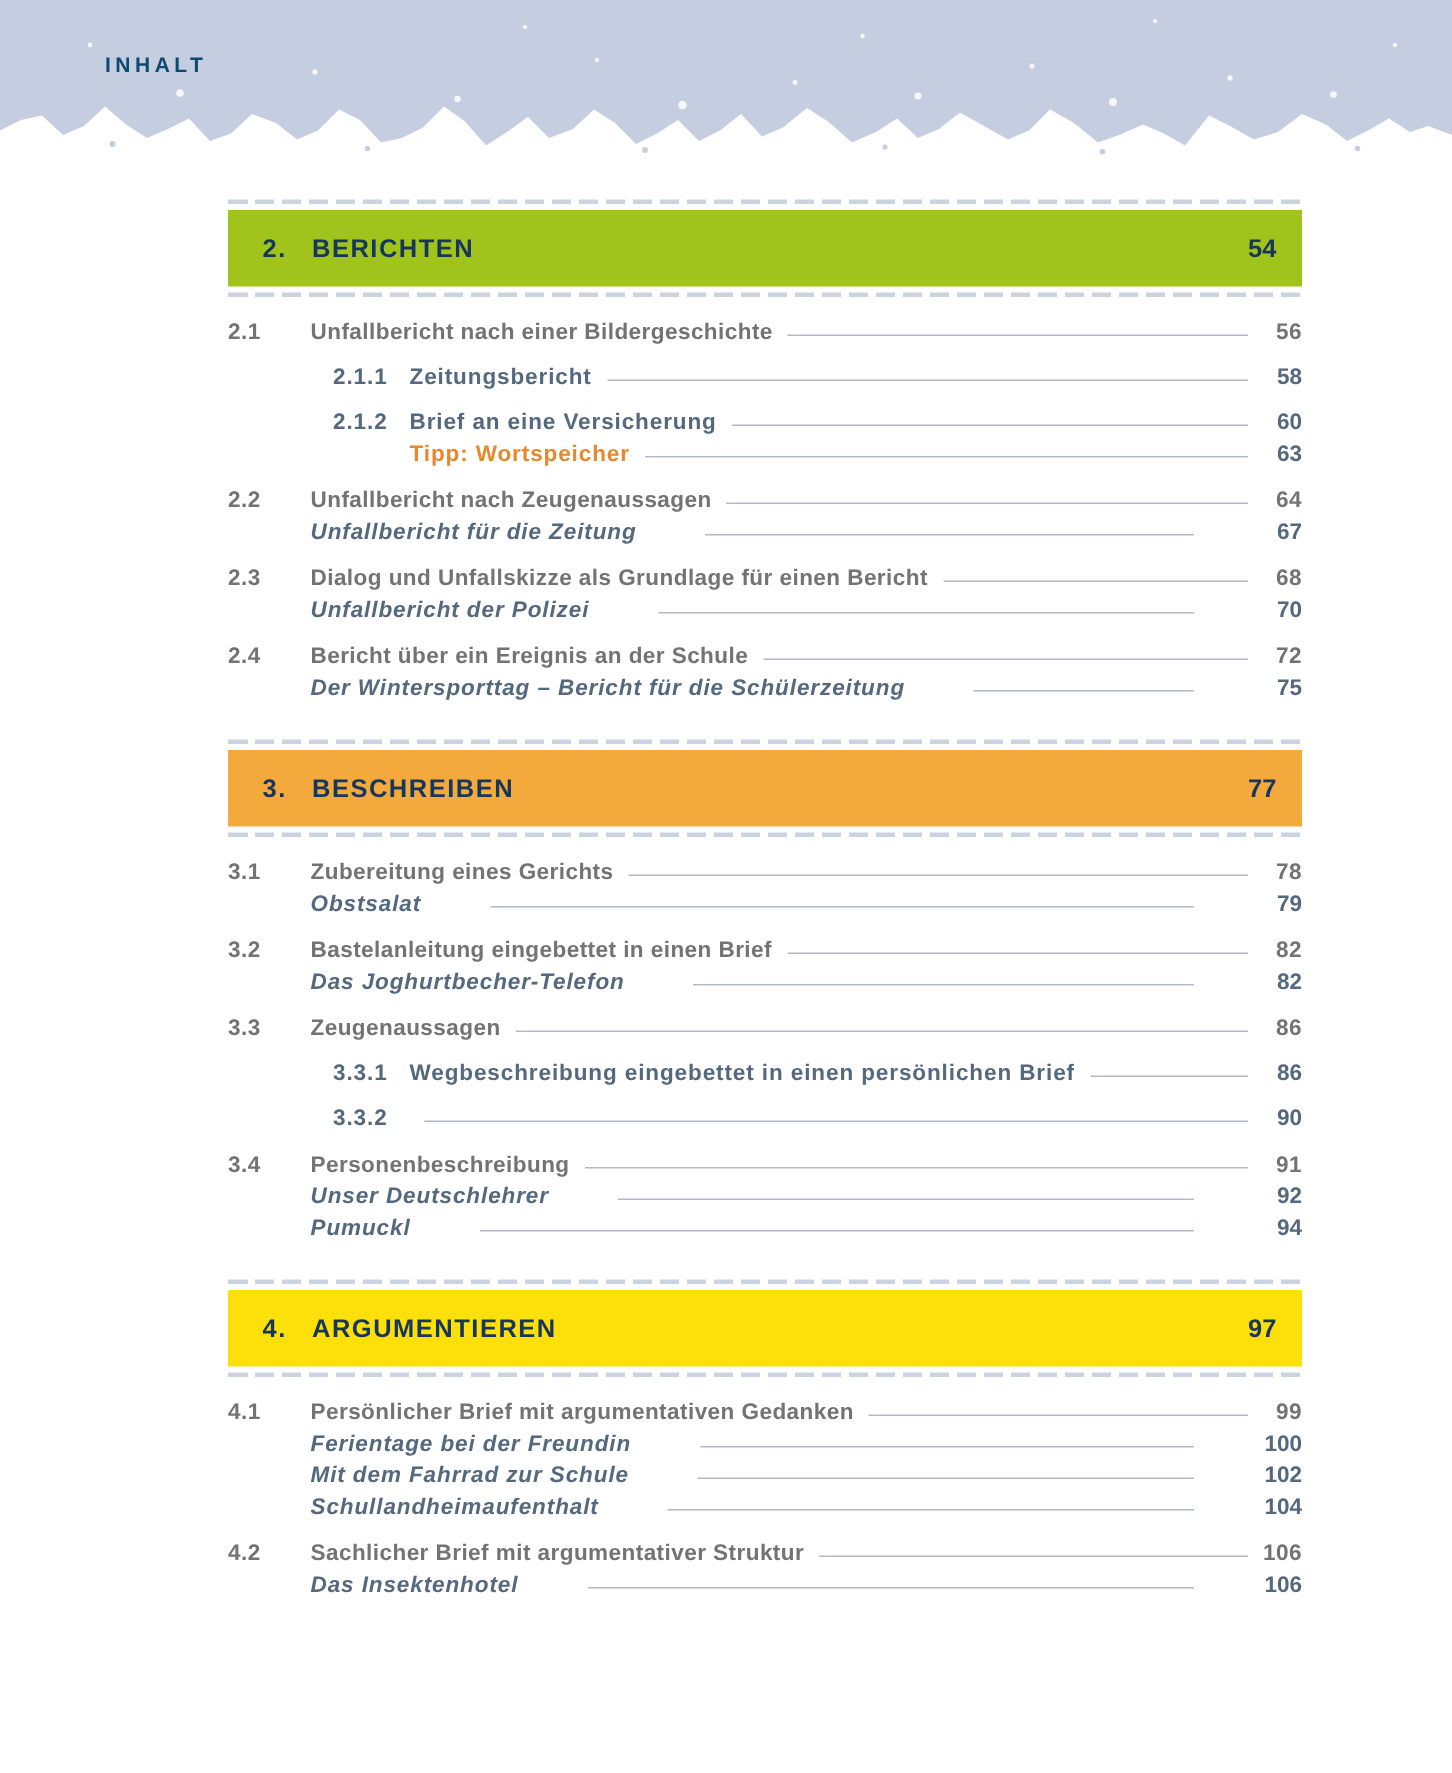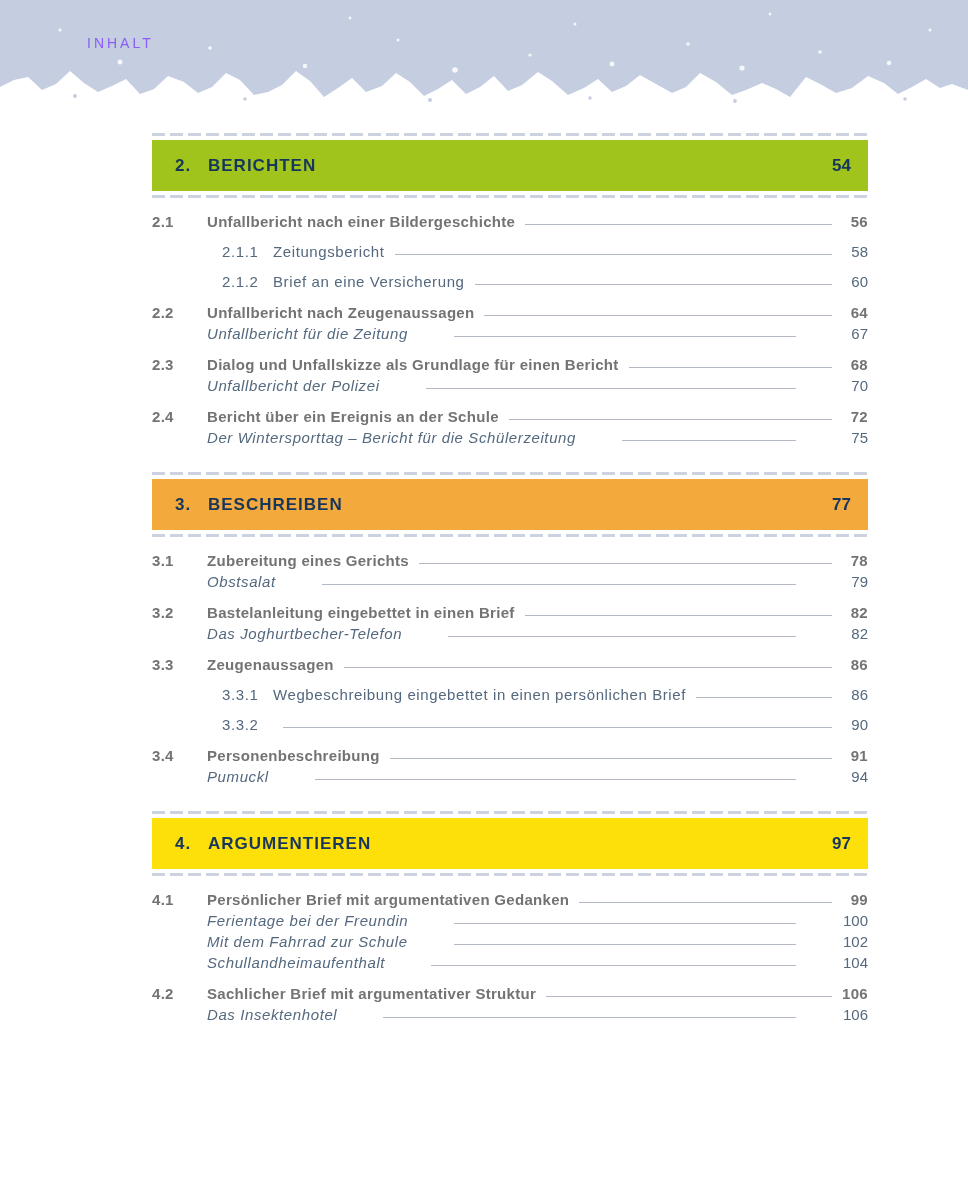--- a/index.html
+++ b/index.html
@@ -14,24 +14,24 @@
     overflow: hidden;
   }
   
   .top-band {
     position: relative;
     width: 968px; height: 106px;
   }
   .top-band svg { position: absolute; left: 0; top: 0; }
   .inhalt {
     position: absolute;
-    left: 87px; top: 35px;
-    font-size: 14px; font-weight: normal;
+    left: 70px; top: 35px;
+    font-size: 14px; font-weight: bold;
     letter-spacing: 3px;
-    color: #8b5cf6;
+    color: #0c4a6e;
   }
   
   .content {
     margin: 27px 0 0 152px;
     width: 716px;
   }
   .dash-line {
     height: 3px;
     background: repeating-linear-gradient(90deg, #cbd3e0 0 13px, transparent 13px 18px);
   }
@@ -50,20 +50,21 @@
   .section-bar .bar-num { width: 33px; flex: 0 0 auto; }
   .section-bar .bar-title { flex: 1 1 auto; }
   .section-bar .bar-page { flex: 0 0 auto; letter-spacing: 0; }
   .entries { padding: 16px 0 26px 0; }
   .row {
     display: flex;
     align-items: baseline;
     font-size: 15px;
     line-height: 16px;
     white-space: nowrap;
+    font-weight: bold;
   }
   .row .num   { flex: 0 0 auto; }
   .row .title { flex: 0 0 auto; }
   .row .leader {
     flex: 1 1 auto;
     min-width: 12px;
     border-bottom: 1px solid #b2b9c3;
     transform: translateY(-2px);
     margin-left: 10px;
   }
@@ -150,20 +151,26 @@
     <span class="pg">58</span>
   </div>
 
   <div class="row row-subnum">
     <span class="num">2.1.2</span>
     <span class="title">Brief an eine Versicherung</span>
     <span class="leader"></span>
     <span class="pg">60</span>
   </div>
 
+  <div class="row row-tip">
+
+    <span class="title">Tipp: Wortspeicher</span>
+    <span class="leader"></span>
+    <span class="pg">63</span>
+  </div>
 
   <div class="row row-main">
     <span class="num">2.2</span>
     <span class="title">Unfallbericht nach Zeugenaussagen</span>
     <span class="leader"></span>
     <span class="pg">64</span>
   </div>
 
   <div class="row row-italic">
 
@@ -259,20 +266,26 @@
     <span class="pg">90</span>
   </div>
 
   <div class="row row-main">
     <span class="num">3.4</span>
     <span class="title">Personenbeschreibung</span>
     <span class="leader"></span>
     <span class="pg">91</span>
   </div>
 
+  <div class="row row-italic">
+
+    <span class="title">Unser Deutschlehrer</span>
+    <span class="leader"></span>
+    <span class="pg">92</span>
+  </div>
 
   <div class="row row-italic">
 
     <span class="title">Pumuckl</span>
     <span class="leader"></span>
     <span class="pg">94</span>
   </div>
 </div>
   </section>
 

